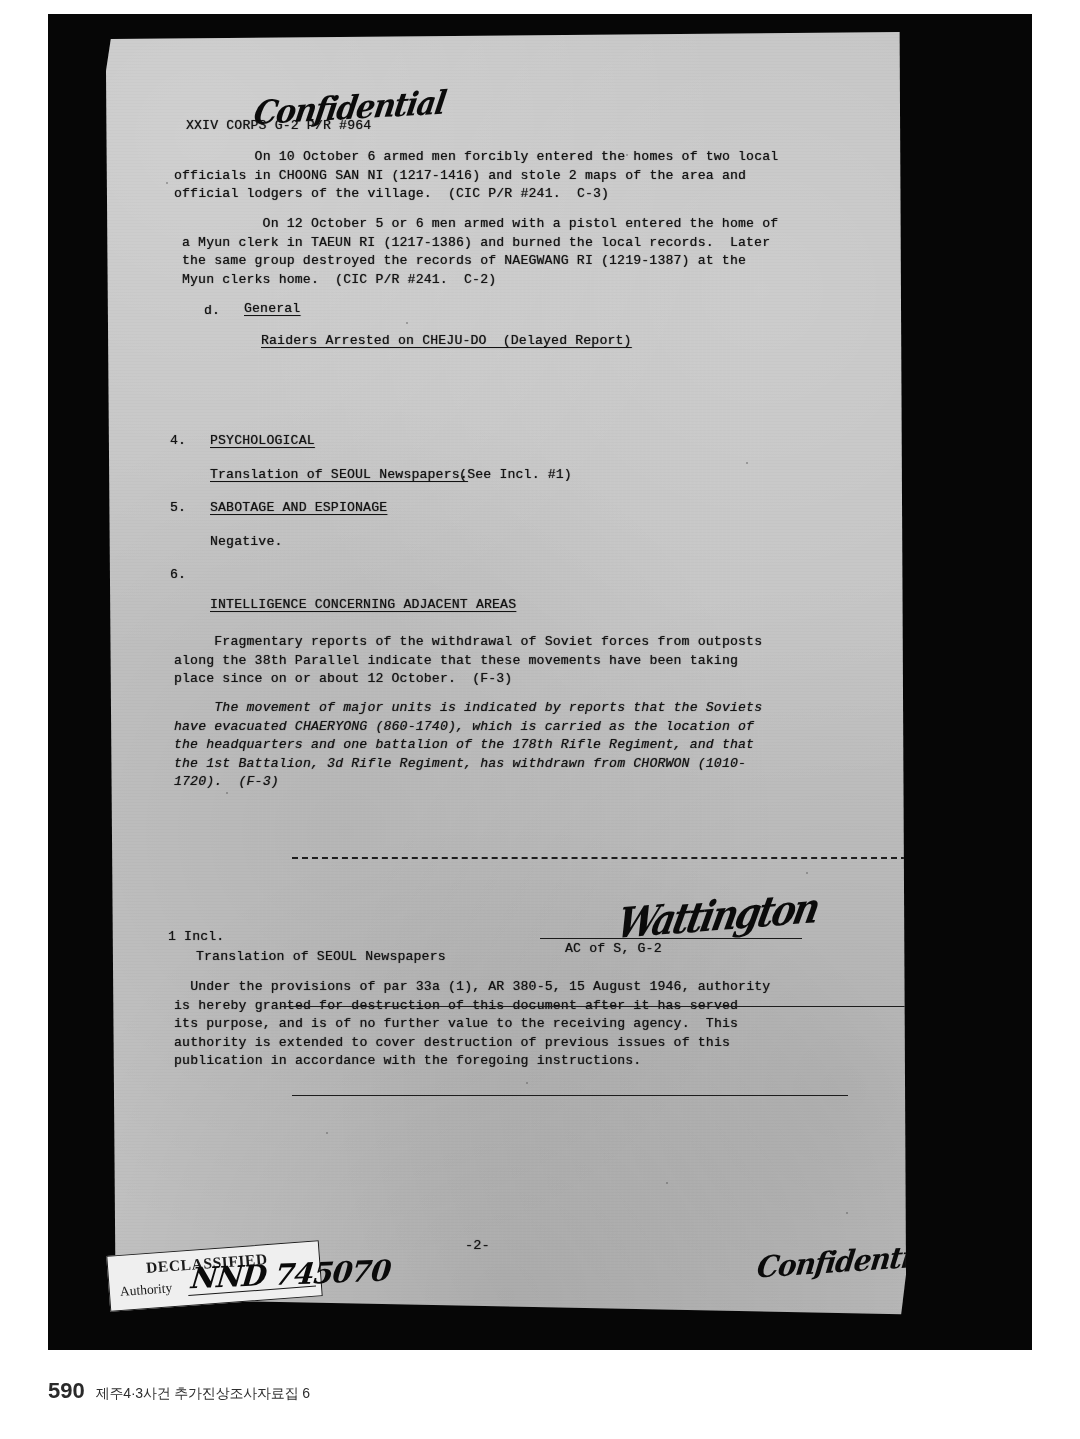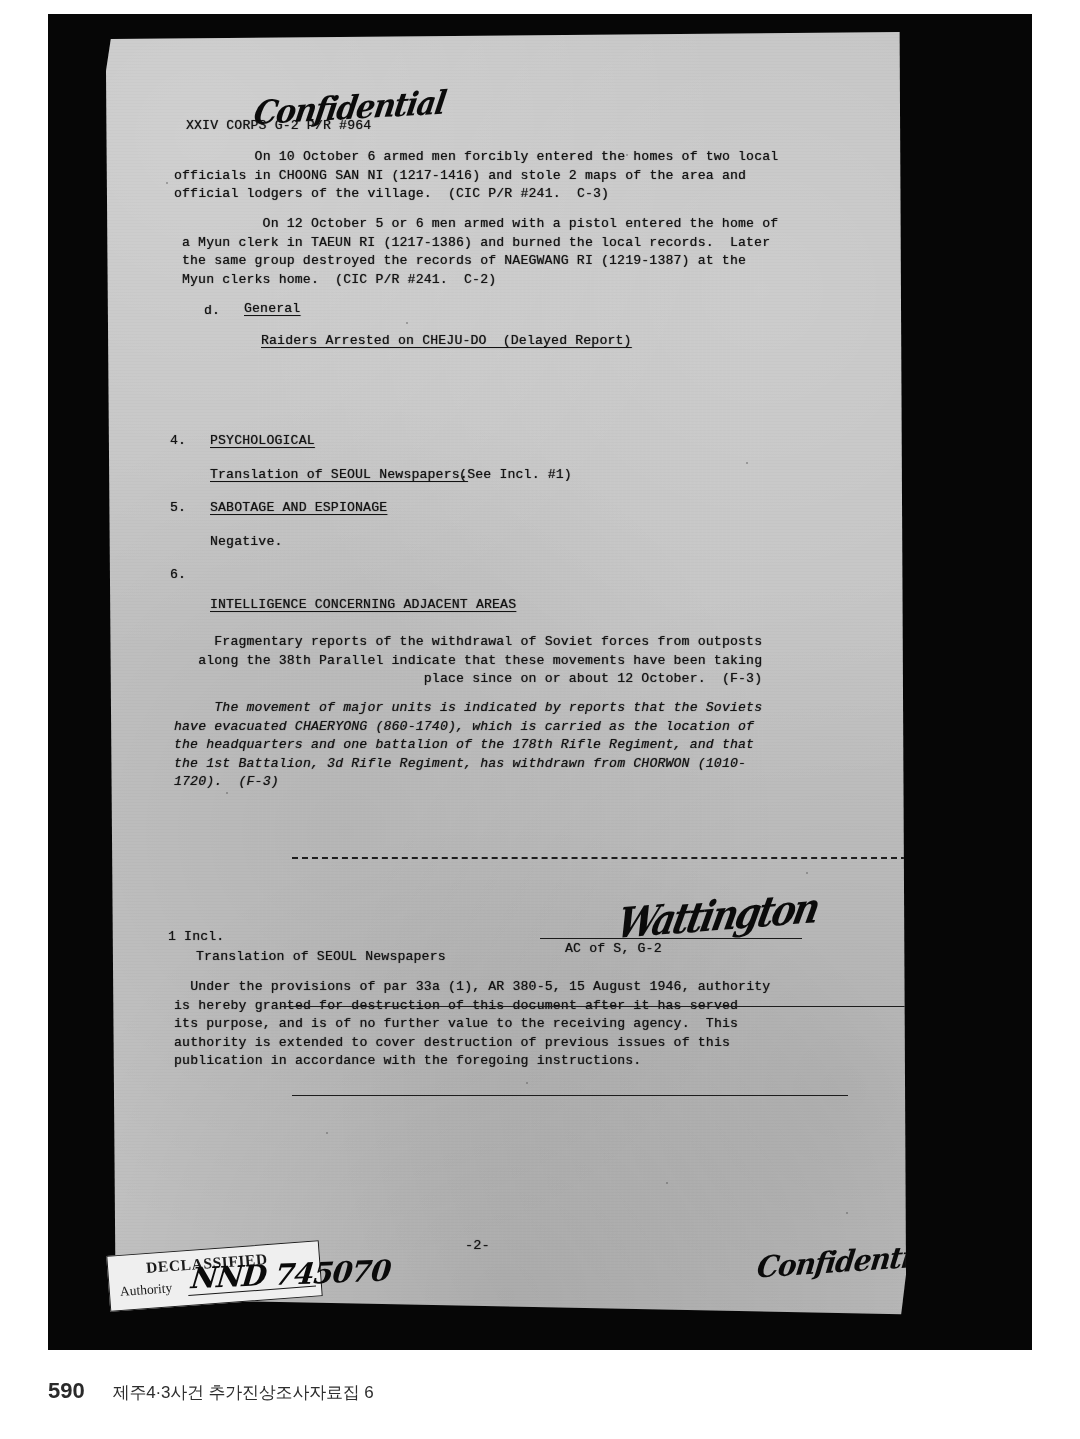--- a/index.html
+++ b/index.html
@@ -133,29 +133,29 @@
     position:absolute; left:82px; top:14px;
     font-family:"DejaVu Serif", serif; font-style:italic;
     font-size:29px; font-weight:700; color:#0a0a0a;
     letter-spacing:-1px; white-space:nowrap;
     transform:rotate(2deg) skewX(-8deg);
   }
 
   
   .footer{
     position:absolute; left:48px; top:1378px;
-    display:flex; align-items:baseline; gap:28px;
+    display:flex; align-items:baseline; gap:11px;
   }
   .footer-num{
     font-family:"Liberation Sans", sans-serif;
     font-size:22px; font-weight:700; color:#2a2a2a;
   }
   .footer-text{
     font-family:"Liberation Sans", sans-serif;
-    font-size:17px; color:#2e2e2e; letter-spacing:-.2px;
+    font-size:14px; color:#2e2e2e; letter-spacing:-.2px;
   }
 
   
   .speck{ position:absolute; background:#4a4a4a; border-radius:50%; z-index:2; opacity:.5; }
 </style>
 </head>
 <body>
 
 <div id="page">
 
@@ -189,21 +189,21 @@
       <div class="tw u" style="left:104px; top:434px;">Translation of SEOUL Newspapers.</div>
       <div class="tw" style="left:337px; top:434px;">  (See Incl. #1)</div>
 
       <div class="tw" style="left:64px; top:467px;">5.</div>
       <div class="tw u" style="left:104px; top:467px;">SABOTAGE AND ESPIONAGE</div>
       <div class="tw" style="left:104px; top:501px;">Negative.</div>
 
       <div class="tw" style="left:64px; top:534px;">6.</div>
       <div class="tw u" style="left:104px; top:564px;">INTELLIGENCE CONCERNING ADJACENT AREAS</div>
 
-      <div class="tw" style="left:68px; top:601px;text-align:right;">     Fragmentary reports of the withdrawal of Soviet forces from outposts
+      <div class="tw" style="left:68px; top:601px;">     Fragmentary reports of the withdrawal of Soviet forces from outposts
 along the 38th Parallel indicate that these movements have been taking
 place since on or about 12 October.  (F-3)</div>
 
       <div class="tw" style="left:68px; top:667px;font-style:italic;">     The movement of major units is indicated by reports that the Soviets
 have evacuated CHAERYONG (860-1740), which is carried as the location of
 the headquarters and one battalion of the 178th Rifle Regiment, and that
 the 1st Battalion, 3d Rifle Regiment, has withdrawn from CHORWON (1010-
 1720).  (F-3)</div>
 
       <div class="dashed"></div>

